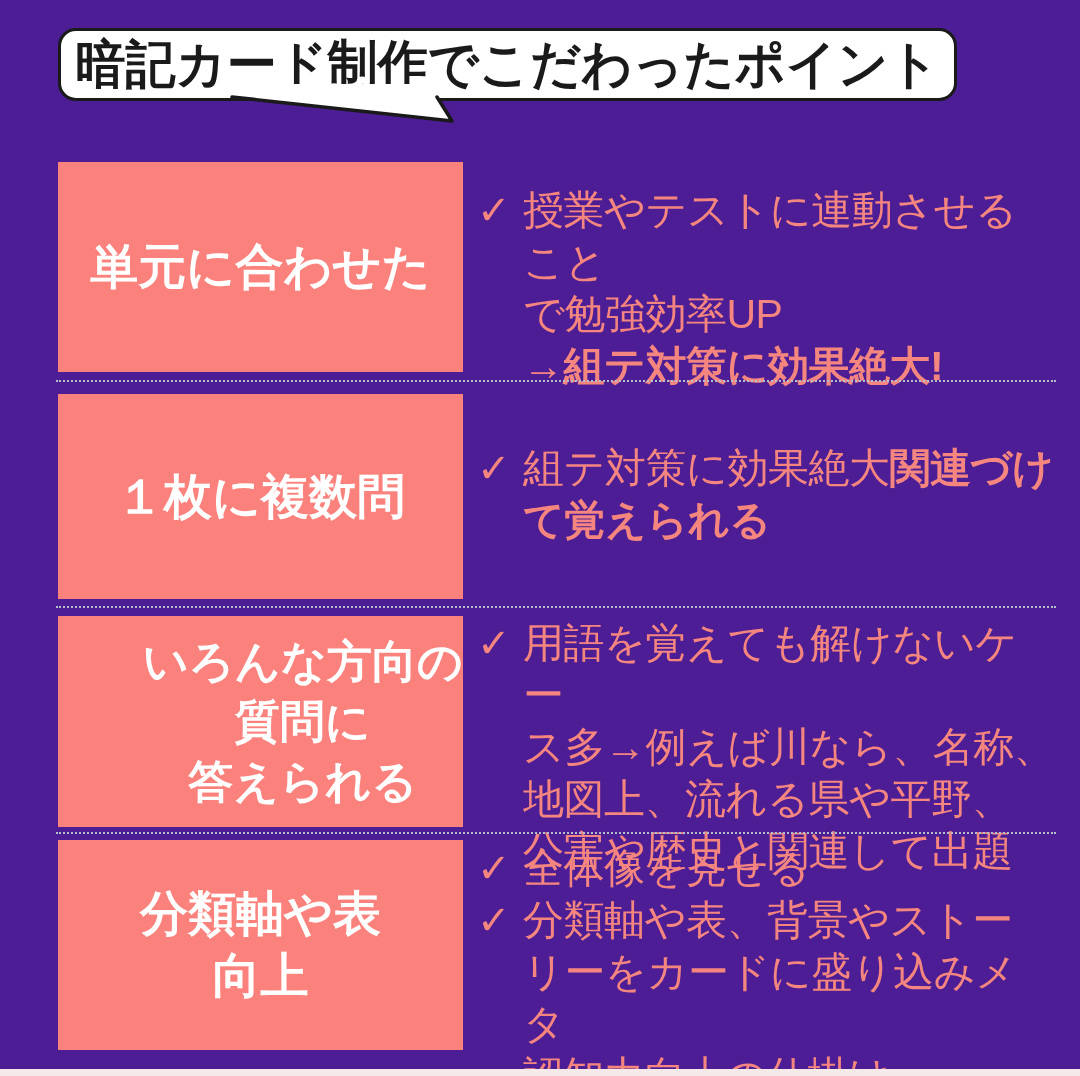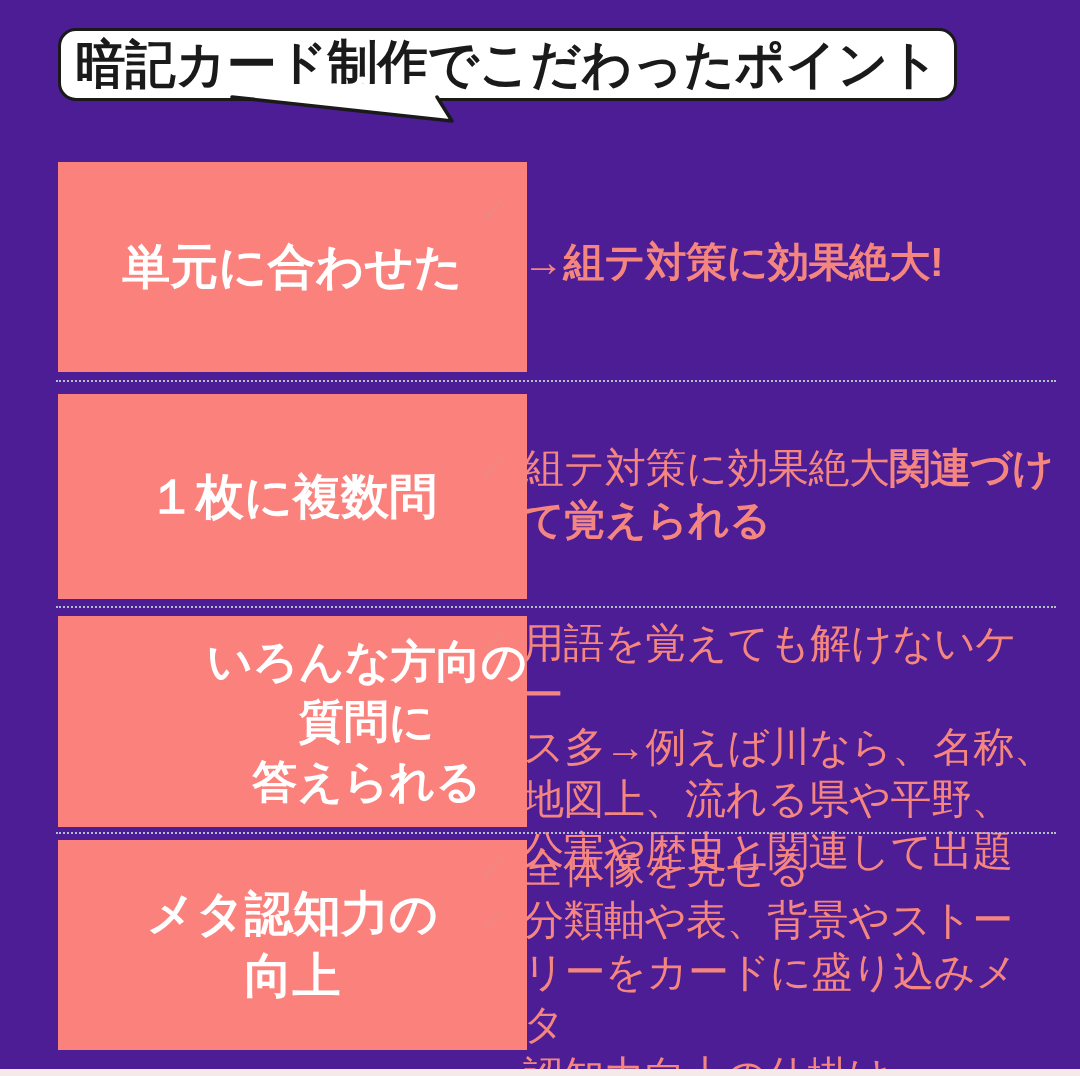--- a/index.html
+++ b/index.html
@@ -21,21 +21,21 @@
     z-index:1;
   }
   .bubble span{
     font-size:50px;font-weight:900;color:var(--title_ink,#1a1a1a);
     letter-spacing:0px;white-space:nowrap;
     transform:scaleY(1.04);
   }
   .tail{position:absolute;left:0;top:0;z-index:2;pointer-events:none;}
   
   .label-box{
-    position:absolute;left:58px;width:469px;
+    position:absolute;left:58px;width:405px;
     background:var(--box,#fb817c);
     color:#ffffff;
     display:flex;align-items:center;justify-content:center;
     text-align:center;font-weight:700;
   }
   .label-box .label{white-space:pre-line;}
   .pos-r1{top:162px;height:210px;font-size:48px;}
   .pos-r2{top:394px;height:205px;font-size:48px;}
   .pos-r3{top:616px;height:211px;font-size:45px;line-height:60px;justify-content:flex-end;}
   .pos-r4{top:840px;height:210px;font-size:48px;line-height:62px;}
@@ -88,21 +88,22 @@
     <path d="M232,97 L452,121 L437,97 Z" fill="#ffffff"></path>
     <path d="M232,97 L452,121 L437,97" fill="none" stroke="#1a1a1a" stroke-width="3.5" stroke-linejoin="round" stroke-linecap="round"></path>
   </svg>
 
   <div class="label-box pos-r1">
     <div class="label">単元に合わせた</div>
   </div>
   <div class="bullets pos-b1">
     <div class="bullet">
       <span class="check">✓</span>
-      <div class="btext"><span class="bold">
+      <div class="btext"><span>授業やテストに連動させること
+で勉強効率UP</span><span class="bold">
 →組テ対策に効果絶大!</span></div>
     </div>
   </div>
   <div class="divider pos-d1"></div>
 
   <div class="label-box pos-r2">
     <div class="label">１枚に複数問</div>
   </div>
   <div class="bullets pos-b2">
     <div class="bullet">
@@ -123,21 +124,21 @@
       <span class="check">✓</span>
       <div class="btext"><span>用語を覚えても解けないケー
 ス多→例えば川なら、名称、
 地図上、流れる県や平野、
 公害や歴史と関連して出題</span><span class="bold"></span></div>
     </div>
   </div>
   <div class="divider pos-d3"></div>
 
   <div class="label-box pos-r4">
-    <div class="label">メタ認知力の
+    <div class="label">分類軸や表
 向上</div>
   </div>
   <div class="bullets pos-b4">
     <div class="bullet">
       <span class="check">✓</span>
       <div class="btext"><span>全体像を見せる</span><span class="bold"></span></div>
     </div>
     <div class="bullet">
       <span class="check">✓</span>
       <div class="btext"><span>分類軸や表、背景やストー

